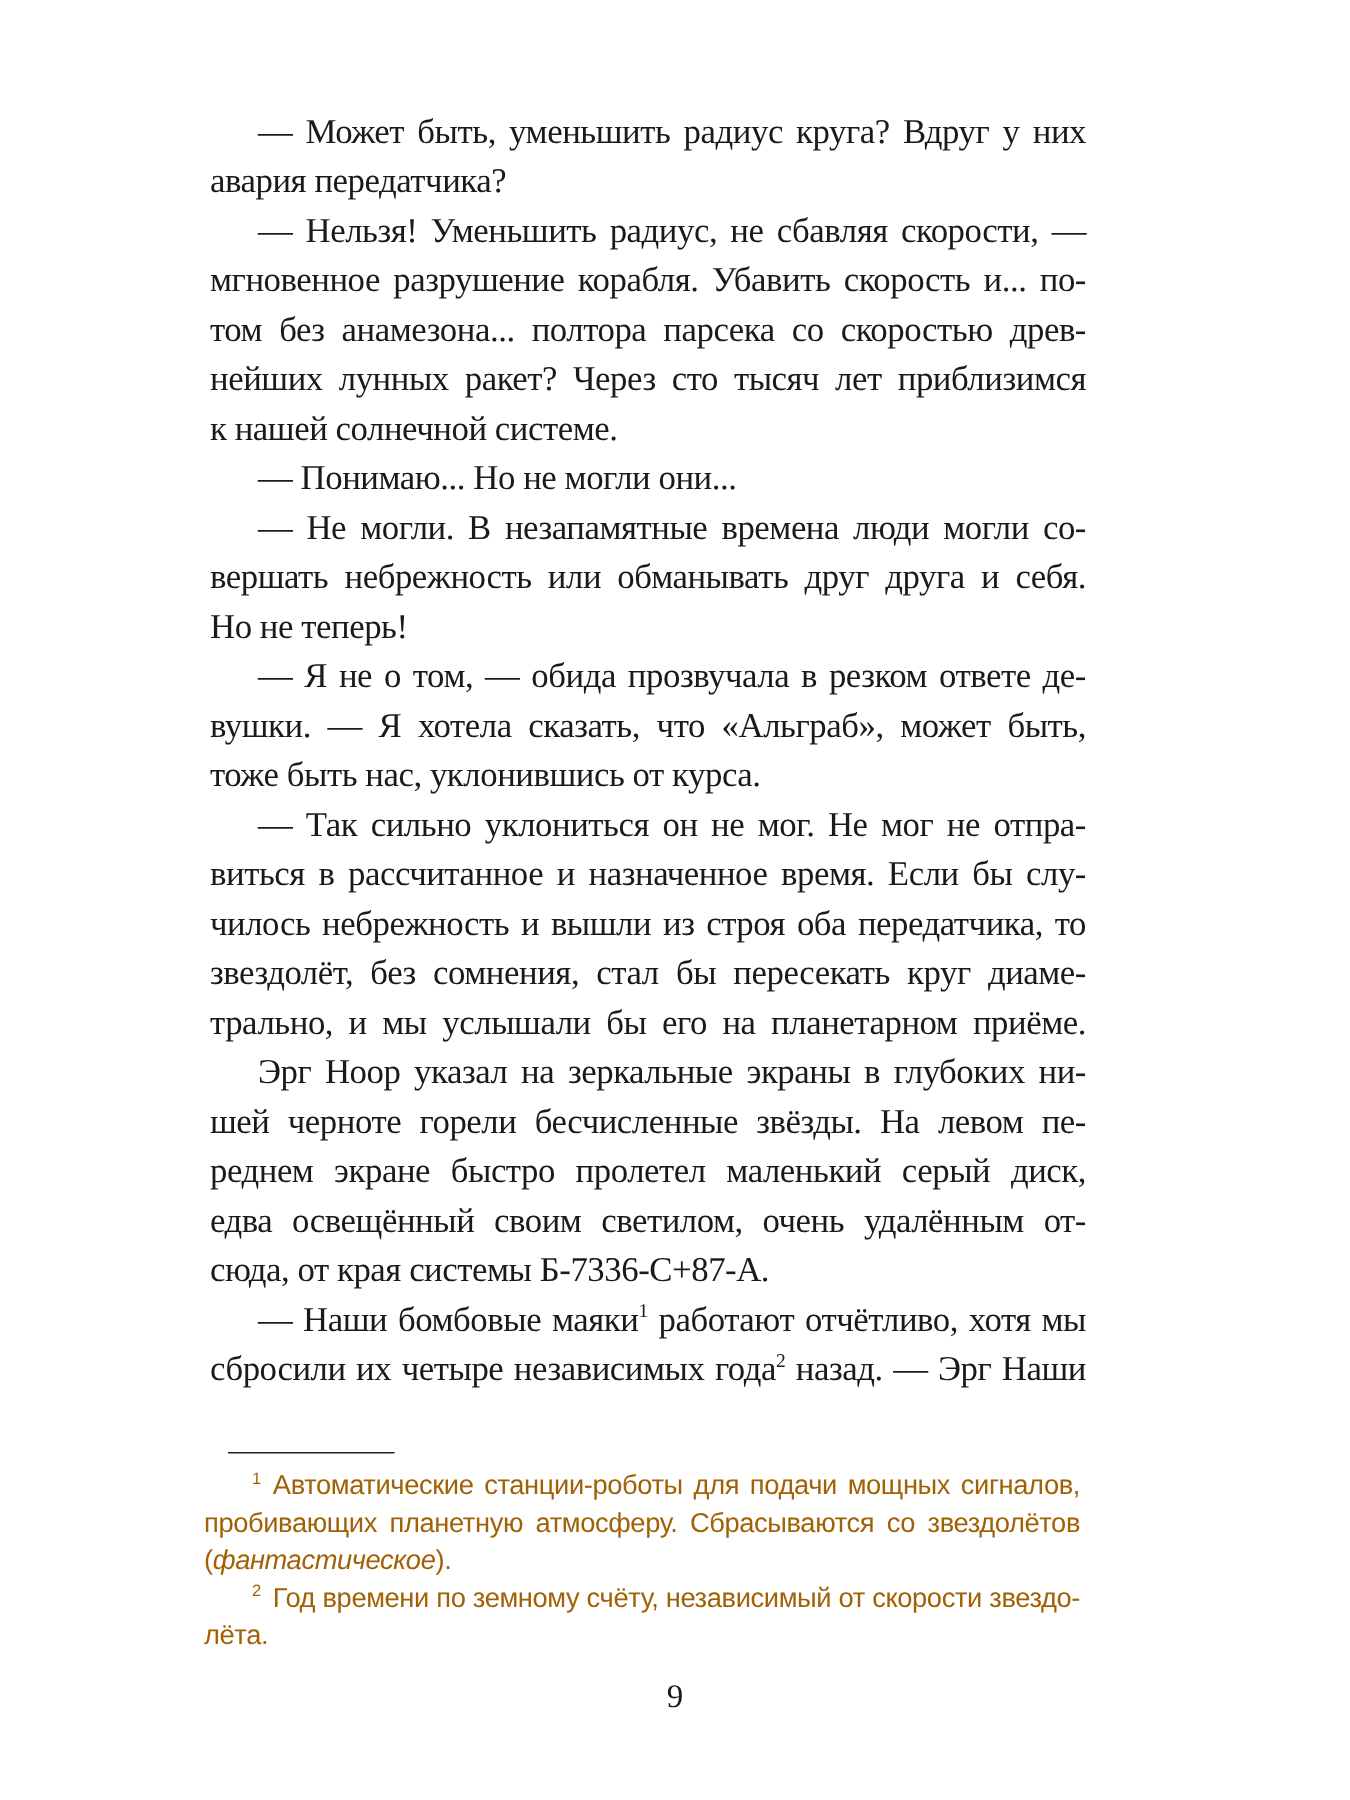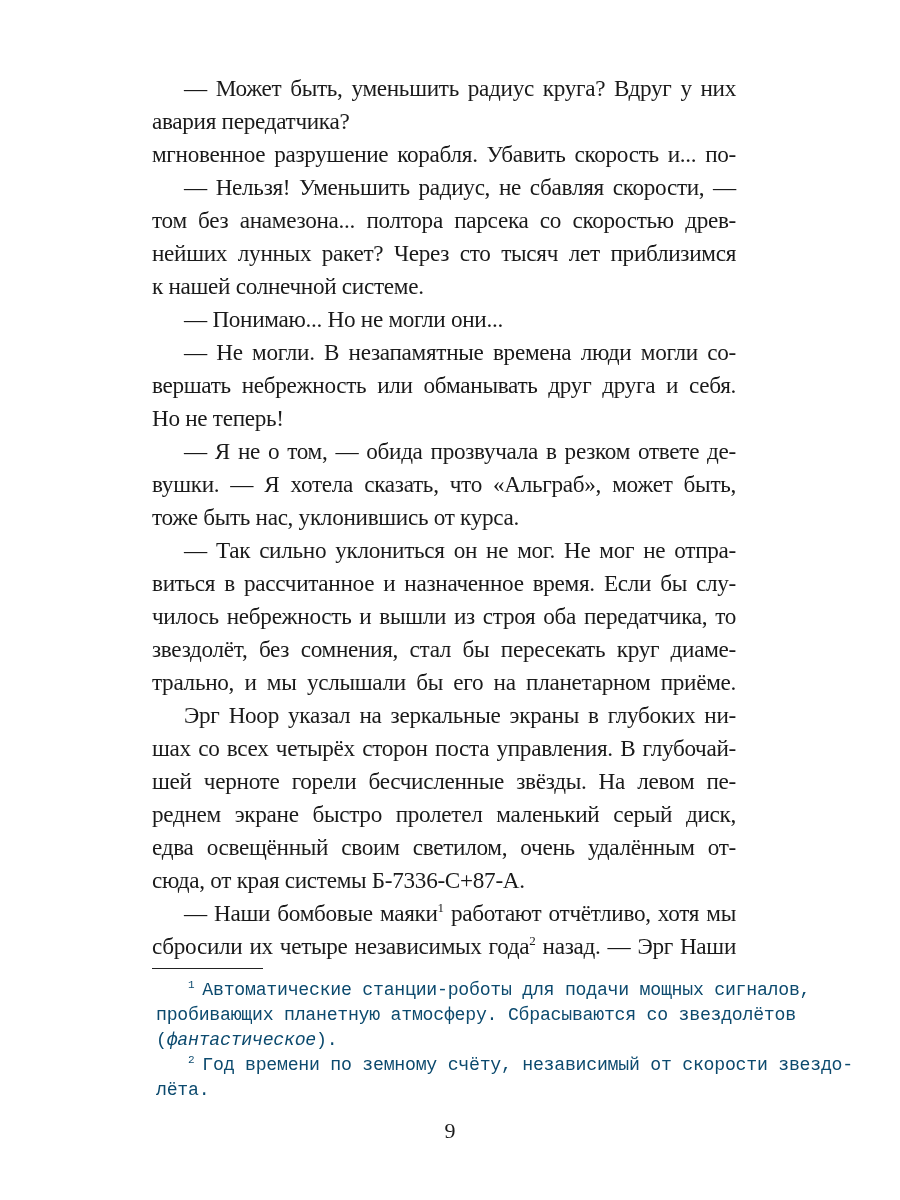--- a/index.html
+++ b/index.html
@@ -1,36 +1,36 @@
 <!DOCTYPE html>
 <html><head>
 <meta charset="utf-8">
 <style>
   html, body { margin: 0; padding: 0; background: #ffffff; }
   body { width: 900px; height: 1200px; position: relative; overflow: hidden; }
   .page {
-    position: absolute; left: 152px; top: 72px; width: 584px;
+    position: absolute; left: 140px; top: 72px; width: 584px;
     font-family: "Liberation Serif", "DejaVu Serif", serif;
     color: #1a1a1a;
   }
   .line {
     font-size: 23.2px; line-height: 33px; height: 33px;
     white-space: nowrap; text-align: justify; text-align-last: justify;
     letter-spacing: -0.3px;
   }
   .line.last { text-align-last: left; }
   .line.indent { padding-left: 32px; }
   sup { font-size: 13px; line-height: 0; vertical-align: super; }
   .rule {
     position: absolute; left: 152px; top: 968px; width: 111px; height: 0;
     border-top: 1.5px solid #222;
   }
   .footnotes {
-    position: absolute; left: 156px; top: 978px; width: 584px;
-    font-family: Liberation Mono, monospace; color: #0c4a6e;
+    position: absolute; left: 136px; top: 978px; width: 584px;
+    font-family: Liberation Sans, sans-serif; color: #a16207;
   }
   .fn-line {
     font-size: 18.2px; line-height: 25px; height: 25px;
     white-space: nowrap; text-align: justify; text-align-last: justify;
     letter-spacing: -0.25px;
   }
   .fn-line.last { text-align-last: left; }
   .fn-line.indent { padding-left: 32px; }
   .fn-line sup { font-size: 11px; margin-right: 8px; }
   em { font-style: italic; }
@@ -38,39 +38,38 @@
     position: absolute; left: 0; width: 900px; top: 1118px; text-align: center;
     font-family: "Liberation Serif", "DejaVu Serif", serif; font-size: 22px; color: #1a1a1a;
   }
 </style>
 </head>
 <body>
 
 <div class="page">
   <div class="line indent">— Может быть, уменьшить радиус круга? Вдруг у них</div>
   <div class="line last">авария передатчика?</div>
+  <div class="line indent">— Нельзя! Уменьшить радиус, не сбавляя скорости, —</div>
   <div class="line">мгновенное разрушение корабля. Убавить скорость и... по-</div>
-  <div class="line indent">— Нельзя! Уменьшить радиус, не сбавляя скорости, —</div>
   <div class="line">том без анамезона... полтора парсека со скоростью древ-</div>
   <div class="line">нейших лунных ракет? Через сто тысяч лет приблизимся</div>
   <div class="line last">к нашей солнечной системе.</div>
   <div class="line indent last">— Понимаю... Но не могли они...</div>
   <div class="line indent">— Не могли. В незапамятные времена люди могли со-</div>
   <div class="line">вершать небрежность или обманывать друг друга и себя.</div>
   <div class="line last">Но не теперь!</div>
   <div class="line indent">— Я не о том, — обида прозвучала в резком ответе де-</div>
   <div class="line">вушки. — Я хотела сказать, что «Альграб», может быть,</div>
   <div class="line last">тоже быть нас, уклонившись от курса.</div>
   <div class="line indent">— Так сильно уклониться он не мог. Не мог не отпра-</div>
   <div class="line">виться в рассчитанное и назначенное время. Если бы слу-</div>
   <div class="line">чилось небрежность и вышли из строя оба передатчика, то</div>
   <div class="line">звездолёт, без сомнения, стал бы пересекать круг диаме-</div>
   <div class="line">трально, и мы услышали бы его на планетарном приёме.</div>
   <div class="line indent">Эрг Ноор указал на зеркальные экраны в глубоких ни-</div>
-  <div class="line">шах со всех четырёх сторон поста управления. В глубочай-</div>
   <div class="line">шей черноте горели бесчисленные звёзды. На левом пе-</div>
   <div class="line">реднем экране быстро пролетел маленький серый диск,</div>
   <div class="line">едва освещённый своим светилом, очень удалённым от-</div>
   <div class="line last">сюда, от края системы Б-7336-С+87-А.</div>
   <div class="line indent"><span>— Наши бомбовые маяки</span><sup>1</sup><span> работают отчётливо, хотя мы</span></div>
   <div class="line"><span>сбросили их четыре независимых года</span><sup>2</sup><span> назад. — Эрг Наши</span></div>
 </div>
 
 <div class="rule"></div>
 

